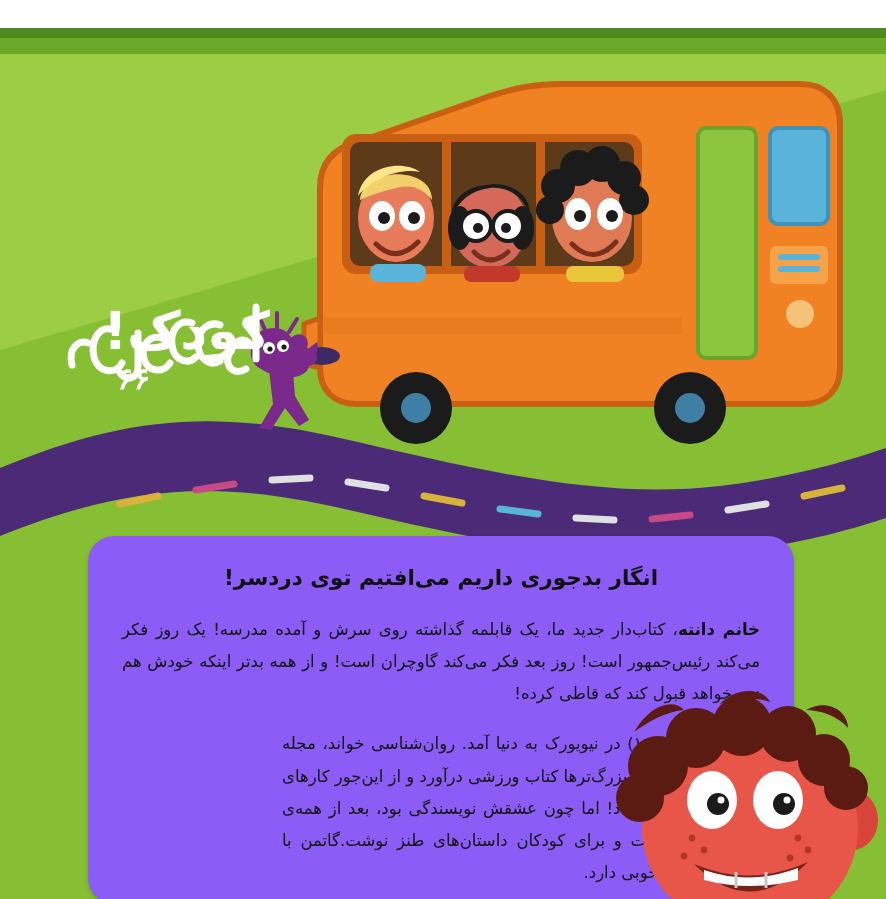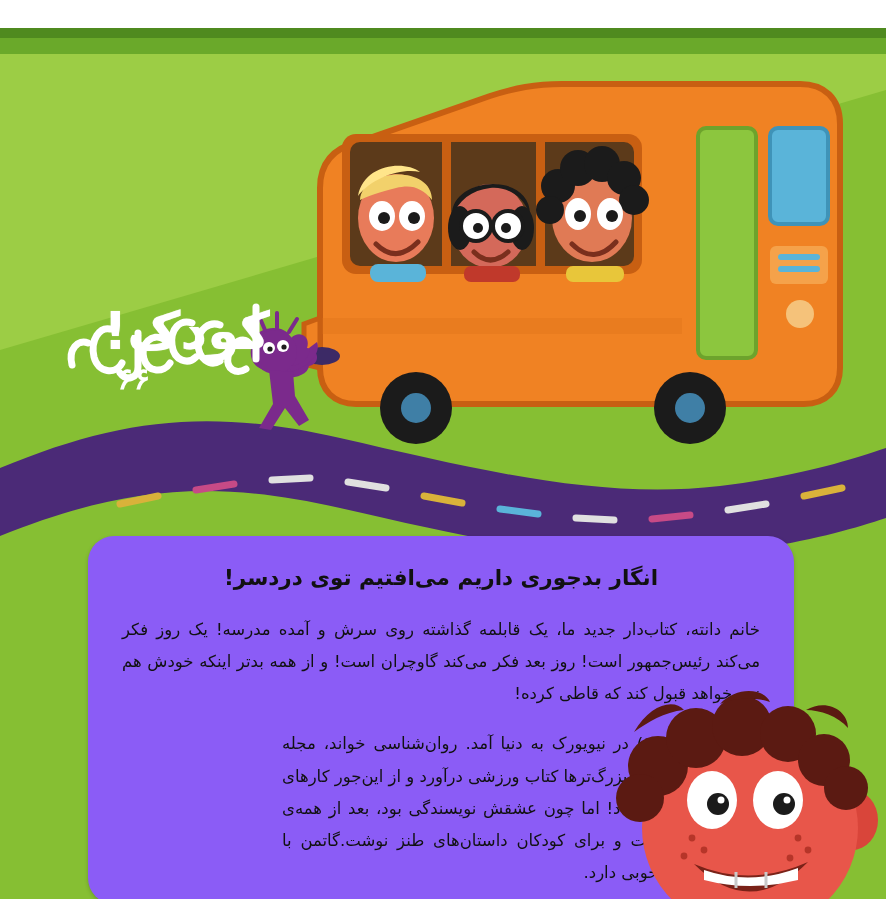--- a/index.html
+++ b/index.html
@@ -121,21 +121,21 @@
   .para {
     font-family: "DejaVu Sans", sans-serif;
     font-size: 16.5px;
     line-height: 1.95;
     color: #111111;
     text-align: justify;
     text-align-last: right;
     margin: 0 0 18px 0;
   }
   .para b {
-    font-weight: normal;
+    font-weight: bold;
   }
   .para.p2 {
     padding-left: 160px;
   }
 
   
   .boy-wrap {
     position: absolute;
     left: 600px;
     top: 660px;

